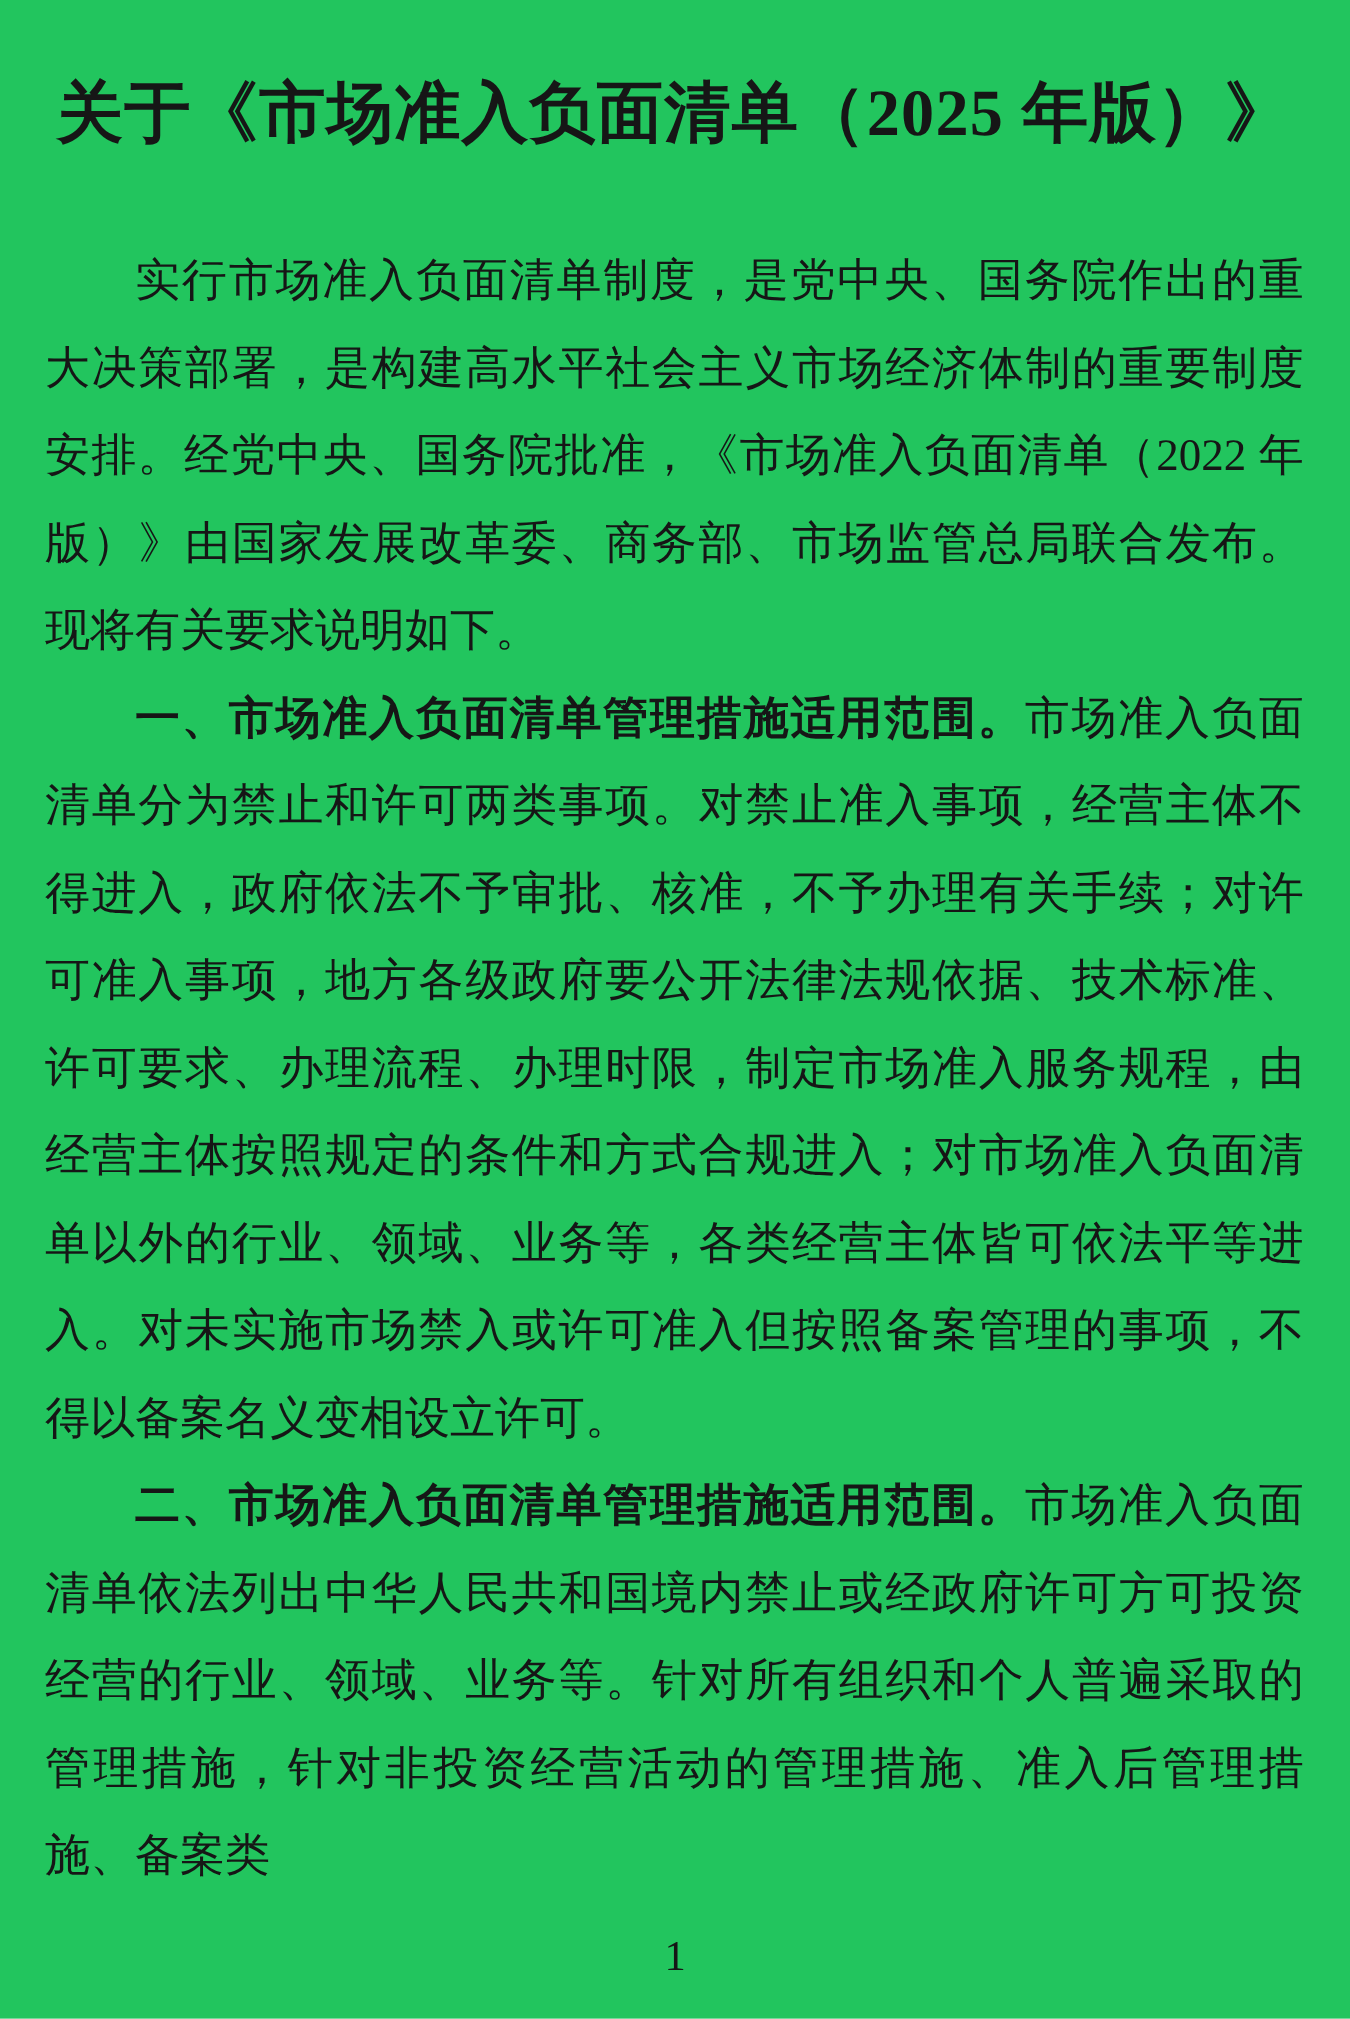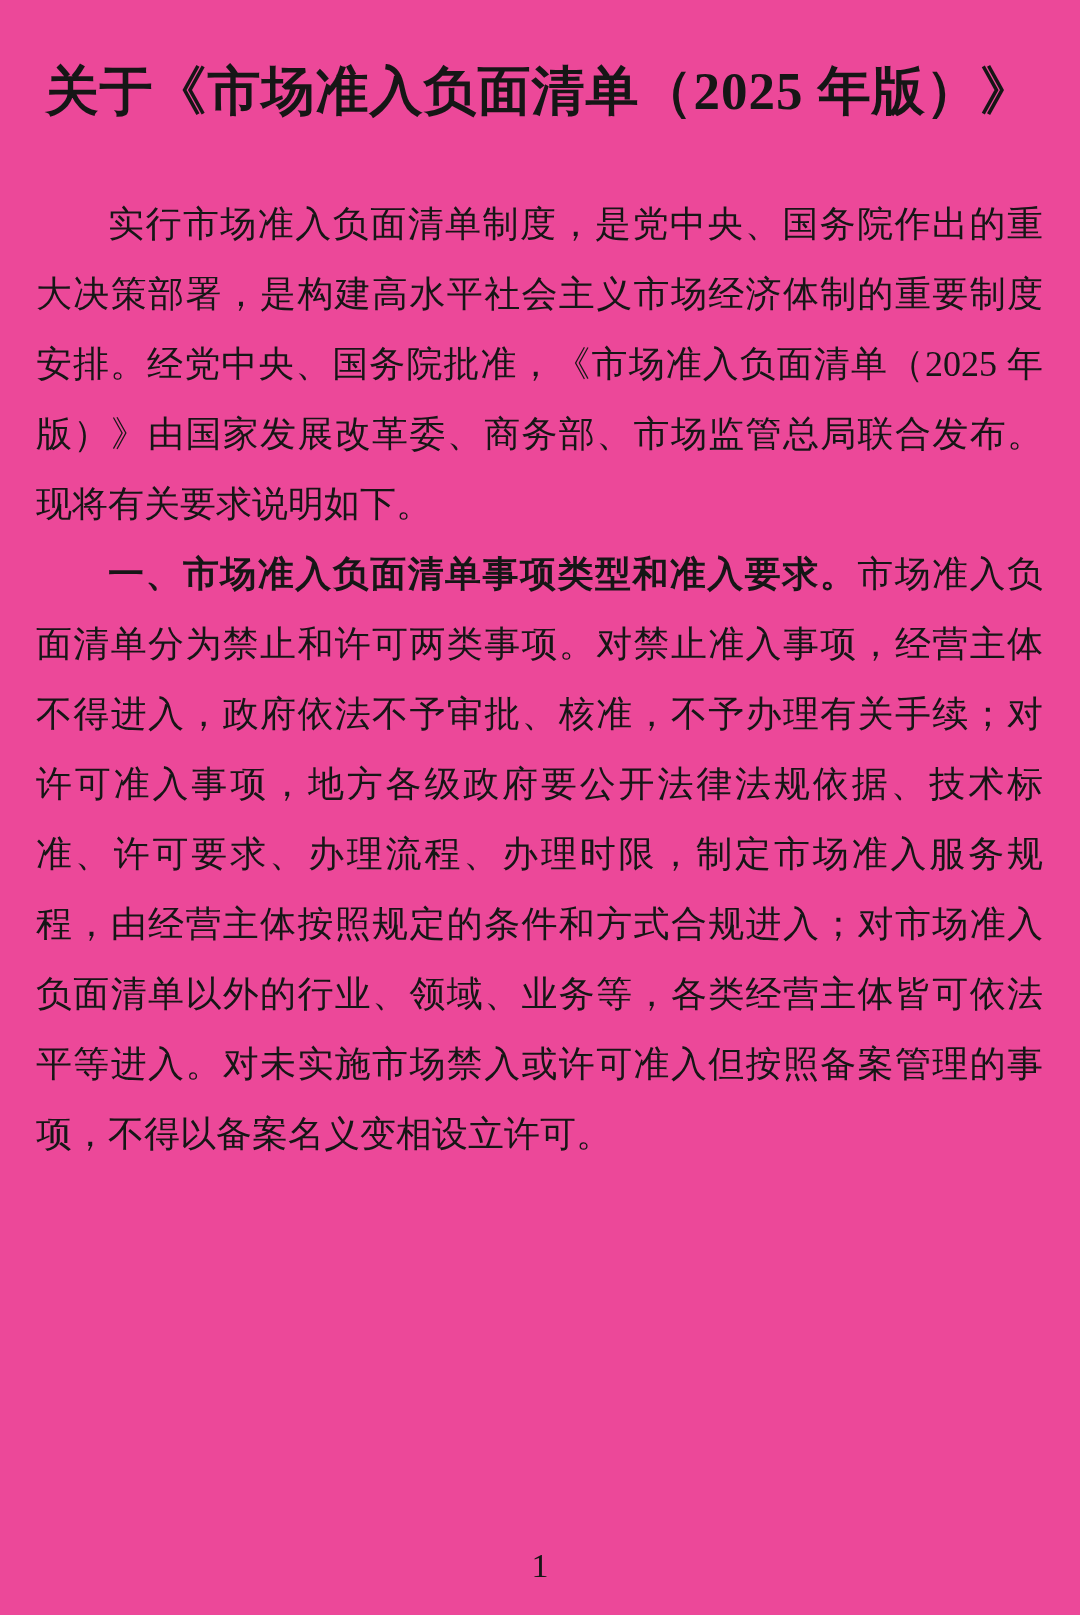--- a/index.html
+++ b/index.html
@@ -5,21 +5,21 @@
   html, body {
     margin: 0;
     padding: 0;
     background: #f5f5f5;
   }
   .page {
     position: relative;
     width: 1080px;
     height: 1615px;
     margin: 0 auto;
-    background: #ec4899;
+    background: #22c55e;
     color: #161616;
     box-sizing: border-box;
     padding: 52px 37px 0 36px;
     overflow: hidden;
     font-family: "Liberation Serif", "DejaVu Serif", serif;
   }
   .doc-title {
     text-align: center;
     font-weight: 700;
     font-size: 53px;
@@ -59,23 +59,24 @@
 </head>
 <body>
 
 <div class="page">
 
   <header class="doc-title">
     <div class="title-line">关于《市场准入负面清单（2025 年版）》</div>
   </header>
 
   <main class="doc-body">
-    <p class="para"><span class="lead"></span><span>实行市场准入负面清单制度，是党中央、国务院作出的重大决策部署，是构建高水平社会主义市场经济体制的重要制度安排。经党中央、国务院批准，《市场准入负面清单（2025 年版）》由国家发展改革委、商务部、市场监管总局联合发布。现将有关要求说明如下。</span></p>
+    <p class="para"><span class="lead"></span><span>实行市场准入负面清单制度，是党中央、国务院作出的重大决策部署，是构建高水平社会主义市场经济体制的重要制度安排。经党中央、国务院批准，《市场准入负面清单（2022 年版）》由国家发展改革委、商务部、市场监管总局联合发布。现将有关要求说明如下。</span></p>
 
-    <p class="para"><span class="lead">一、市场准入负面清单事项类型和准入要求。</span><span>市场准入负面清单分为禁止和许可两类事项。对禁止准入事项，经营主体不得进入，政府依法不予审批、核准，不予办理有关手续；对许可准入事项，地方各级政府要公开法律法规依据、技术标准、许可要求、办理流程、办理时限，制定市场准入服务规程，由经营主体按照规定的条件和方式合规进入；对市场准入负面清单以外的行业、领域、业务等，各类经营主体皆可依法平等进入。对未实施市场禁入或许可准入但按照备案管理的事项，不得以备案名义变相设立许可。</span></p>
+    <p class="para"><span class="lead">一、市场准入负面清单管理措施适用范围。</span><span>市场准入负面清单分为禁止和许可两类事项。对禁止准入事项，经营主体不得进入，政府依法不予审批、核准，不予办理有关手续；对许可准入事项，地方各级政府要公开法律法规依据、技术标准、许可要求、办理流程、办理时限，制定市场准入服务规程，由经营主体按照规定的条件和方式合规进入；对市场准入负面清单以外的行业、领域、业务等，各类经营主体皆可依法平等进入。对未实施市场禁入或许可准入但按照备案管理的事项，不得以备案名义变相设立许可。</span></p>
 
+    <p class="para"><span class="lead">二、市场准入负面清单管理措施适用范围。</span><span>市场准入负面清单依法列出中华人民共和国境内禁止或经政府许可方可投资经营的行业、领域、业务等。针对所有组织和个人普遍采取的管理措施，针对非投资经营活动的管理措施、准入后管理措施、备案类</span></p>
   </main>
 
   <footer class="page-footer">
     <span class="page-number">1</span>
   </footer>
 
 </div>
 
 </body></html>

